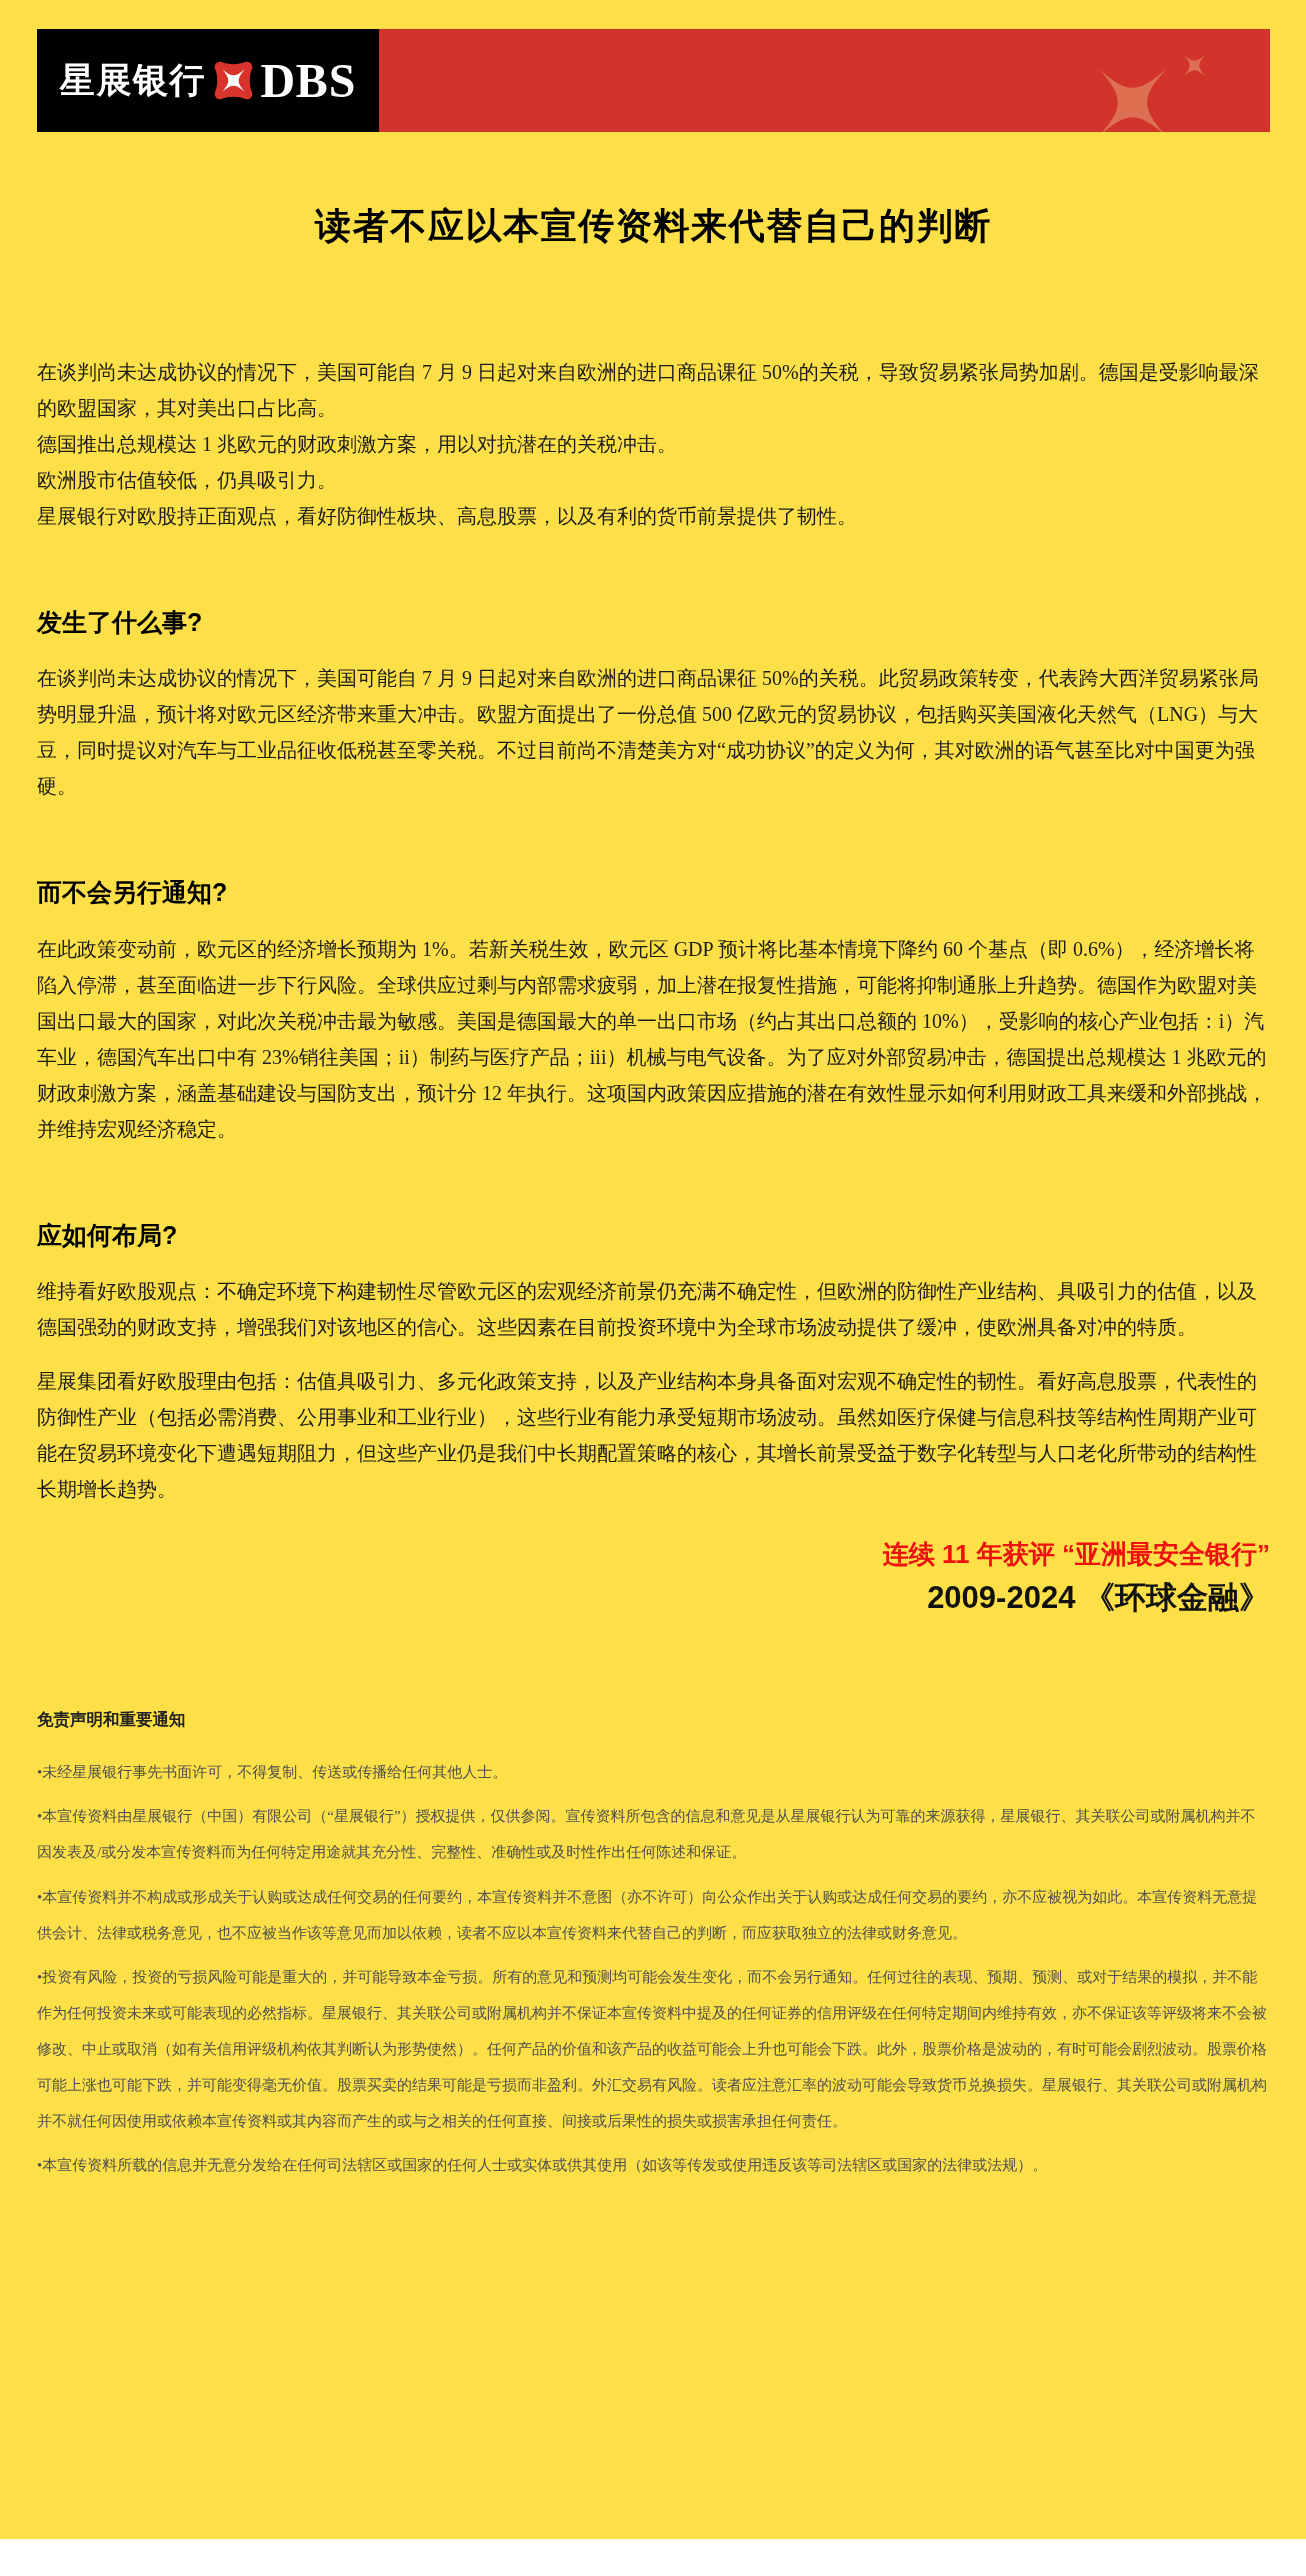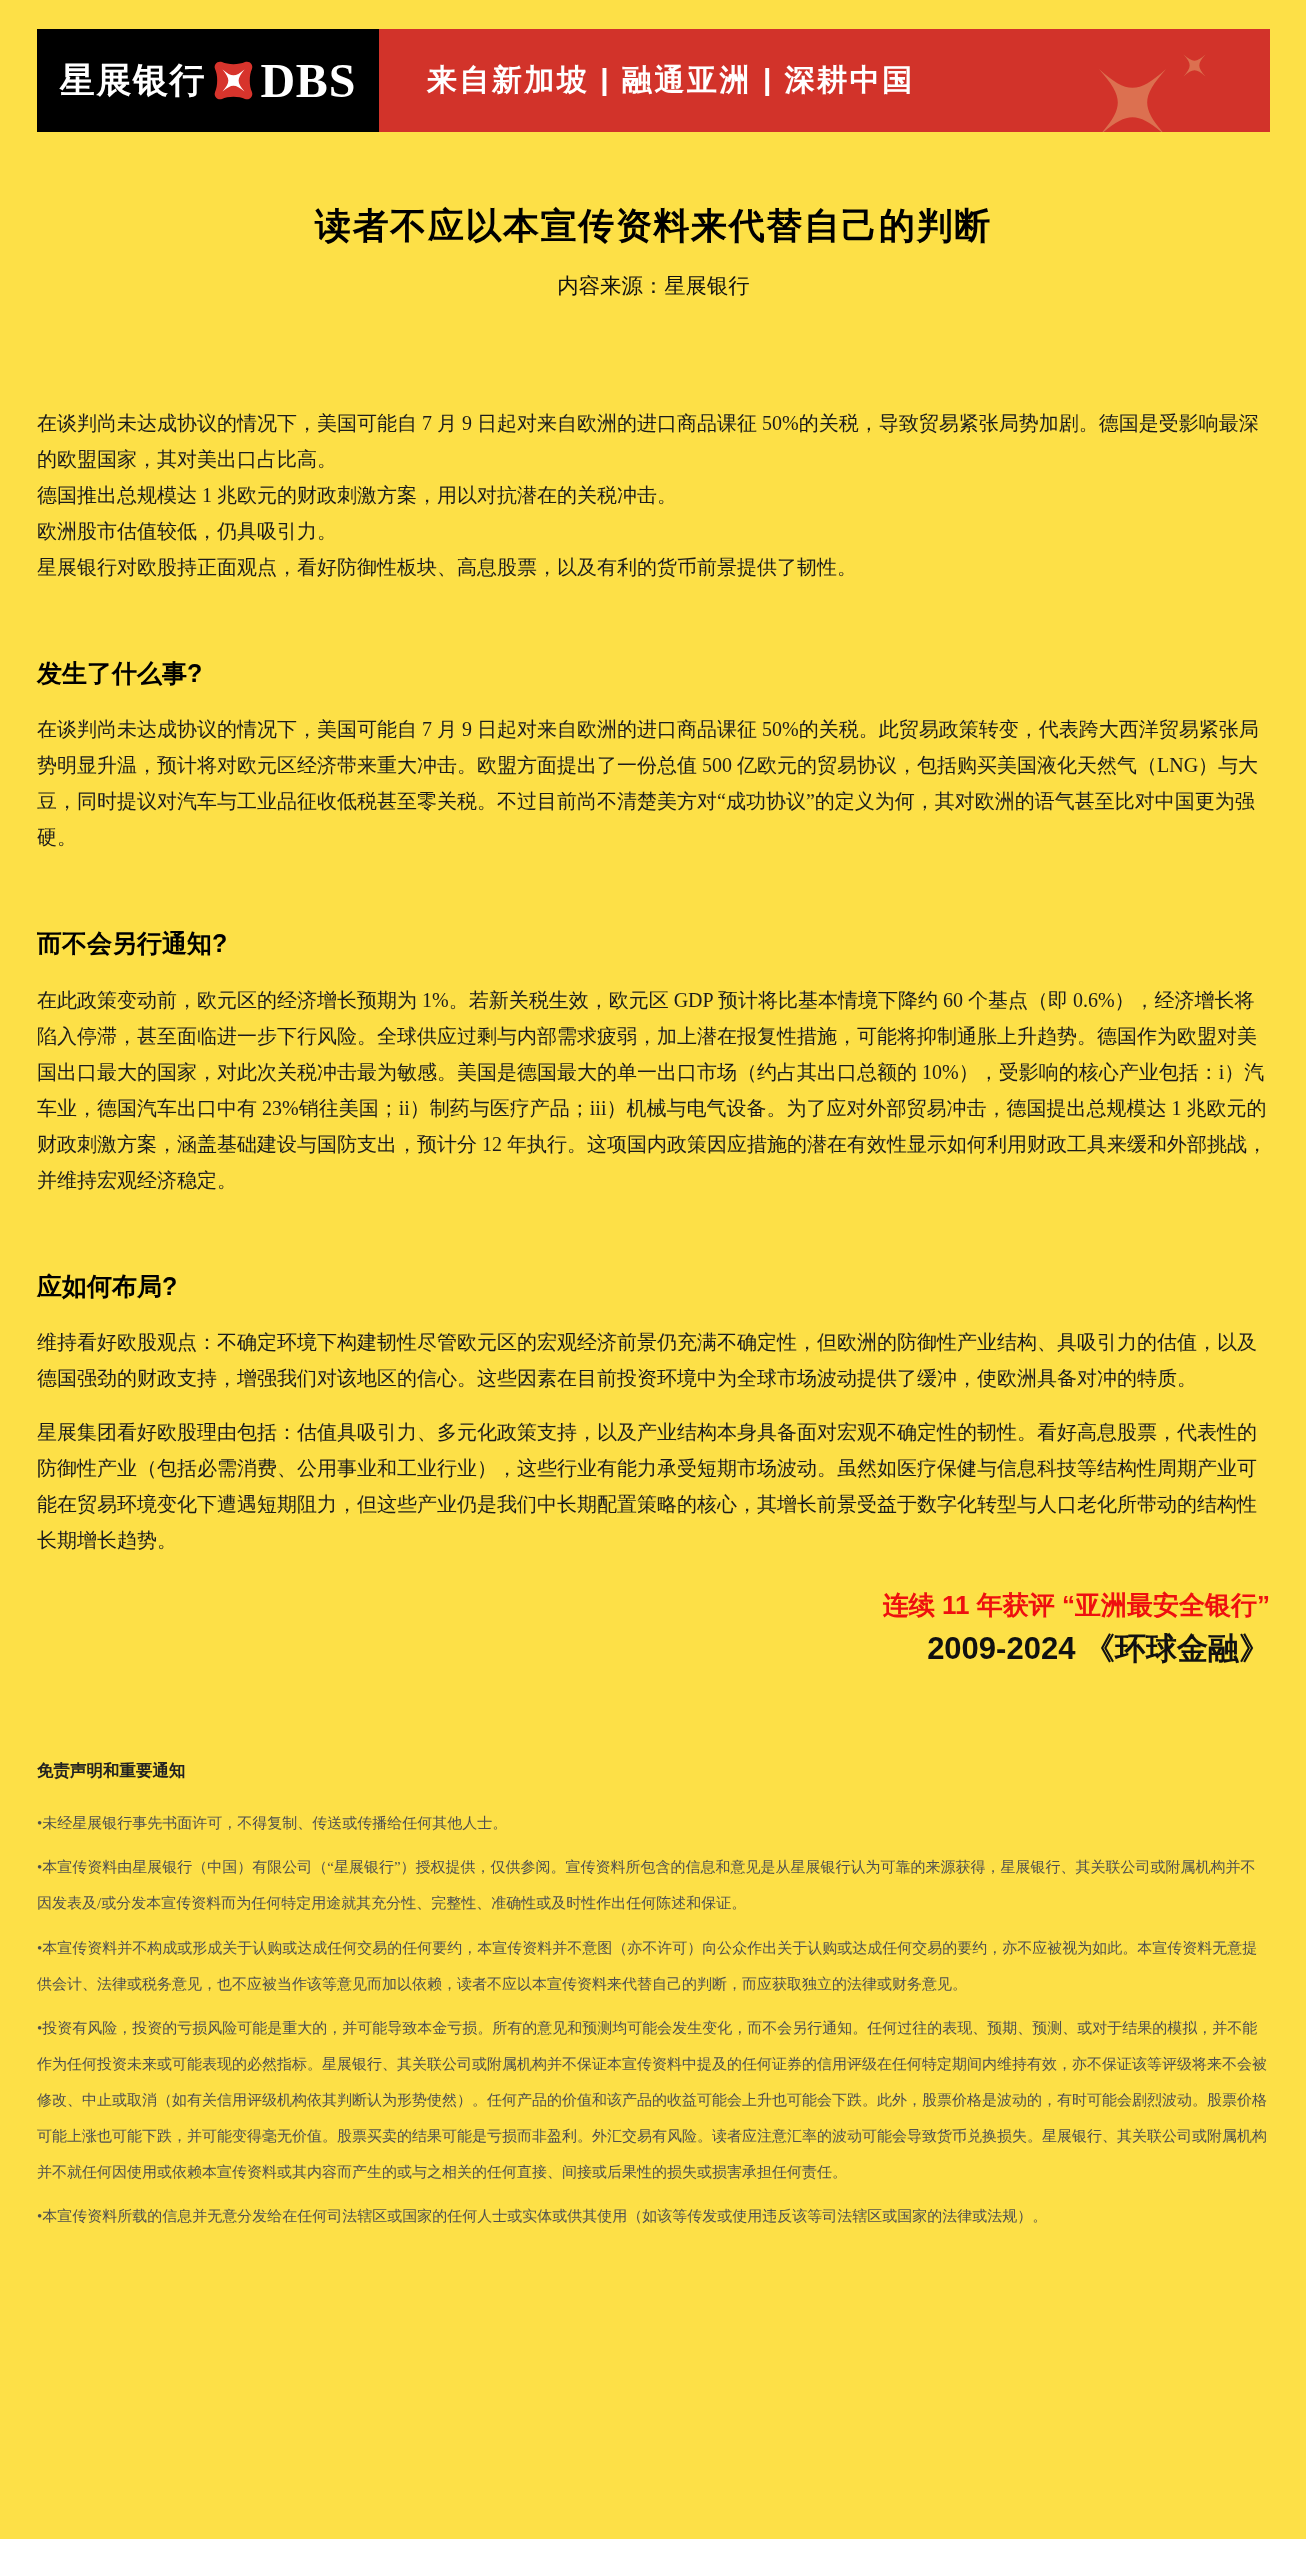--- a/index.html
+++ b/index.html
@@ -82,33 +82,31 @@
   <div class="banner">
     <div class="logo-box">
       <span class="logo-cn">星展银行</span>
       <svg class="logo-shield" viewBox="0 0 100 100">
         <path d="M22 5 C36 12 64 12 78 5 C89 1 99 11 95 22 C88 36 88 64 95 78 C99 89 89 99 78 95 C64 88 36 88 22 95 C11 99 1 89 5 78 C12 64 12 36 5 22 C1 11 11 1 22 5 Z" fill="#d7342c"></path>
         <path d="M50 12 C53 42 58 47 88 50 C58 53 53 58 50 88 C47 58 42 53 12 50 C42 47 47 42 50 12 Z" fill="#ffffff" transform="rotate(45 50 50)"></path>
       </svg>
       <span class="logo-en">DBS</span>
     </div>
     <div class="red-bar">
-      <span class="tagline">来自新加坡 | 融通亚洲 | 深耕中国</span>
       <svg class="sparkle-big" viewBox="0 0 100 100">
         <path d="M50 0 C52.5 40 60 47.5 100 50 C60 52.5 52.5 60 50 100 C47.5 60 40 52.5 0 50 C40 47.5 47.5 40 50 0 Z" fill="#dc7050" transform="rotate(45 50 50)"></path>
       </svg>
       <svg class="sparkle-small" viewBox="0 0 100 100">
         <path d="M50 0 C52.5 40 60 47.5 100 50 C60 52.5 52.5 60 50 100 C47.5 60 40 52.5 0 50 C40 47.5 47.5 40 50 0 Z" fill="#dc7050" transform="rotate(45 50 50)"></path>
       </svg>
     </div>
   </div>
 
   <main>
     <h1 class="title">读者不应以本宣传资料来代替自己的判断</h1>
-    <p class="source">内容来源：星展银行</p>
 
     <div class="summary">
       <p>在谈判尚未达成协议的情况下，美国可能自 7 月 9 日起对来自欧洲的进口商品课征 50%的关税，导致贸易紧张局势加剧。德国是受影响最深的欧盟国家，其对美出口占比高。</p>
       <p>德国推出总规模达 1 兆欧元的财政刺激方案，用以对抗潜在的关税冲击。</p>
       <p>欧洲股市估值较低，仍具吸引力。</p>
       <p>星展银行对欧股持正面观点，看好防御性板块、高息股票，以及有利的货币前景提供了韧性。</p>
     </div>
 
     <section>
       <h2>发生了什么事?</h2>

